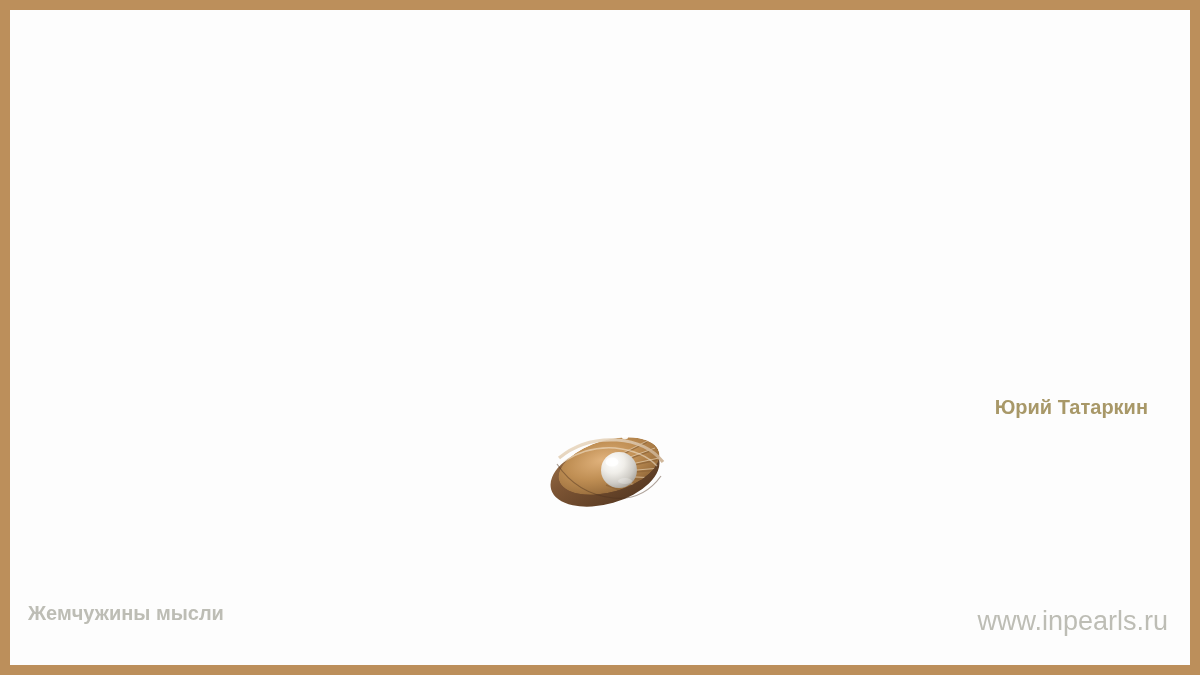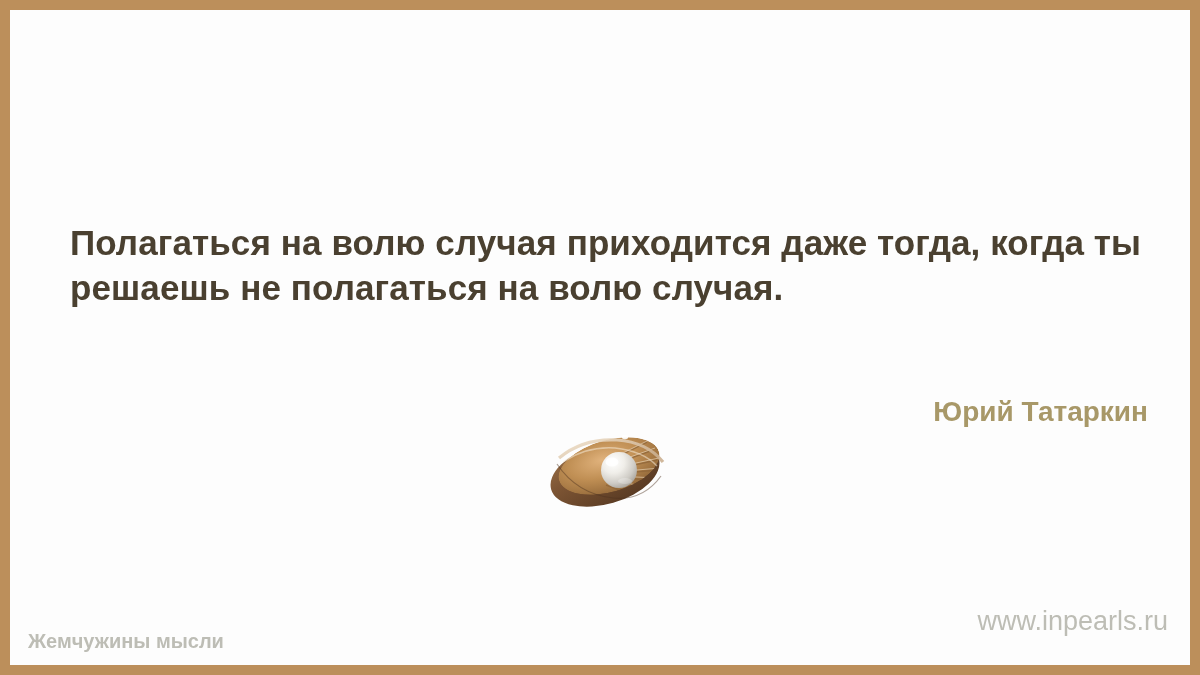--- a/index.html
+++ b/index.html
@@ -34,21 +34,21 @@
     line-height: 45px;
     color: #4a4030;
     letter-spacing: 0.1px;
     margin: 0;
   }
 
   .author {
     position: absolute;
     right: 42px;
     top: 386px;
-    font-size: 28px;
+    font-size: 20px;
     font-weight: bold;
     color: #a89868;
     text-align: right;
     white-space: nowrap;
   }
 
   .illustration {
     position: absolute;
     left: 533px;
     top: 418px;
@@ -58,44 +58,41 @@
 
   .illustration svg {
     display: block;
     width: 132px;
     height: 82px;
   }
 
   .footer-left {
     position: absolute;
     left: 18px;
-    bottom: 12px;
+    bottom: 40px;
     font-size: 20px;
     font-weight: bold;
     color: #bdbdb5;
     white-space: nowrap;
   }
 
   .footer-right {
     position: absolute;
     right: 22px;
     bottom: 28px;
     font-size: 27px;
     color: #bdbdb5;
     white-space: nowrap;
   }
 </style>
 </head>
 <body>
 
 <div class="page">
 
-  <div class="quote-block">
-    <p class="quote-text">Полагаться на волю случая приходится даже тогда, когда ты решаешь не полагаться на волю случая.</p>
-  </div>
 
   <div class="author">Юрий Татаркин</div>
 
   <div class="illustration">
     <svg viewBox="0 0 132 82" xmlns="http://www.w3.org/2000/svg" aria-hidden="true">
       <defs>
         <radialGradient id="innerGrad" cx="45%" cy="35%" r="75%">
           <stop offset="0%" stop-color="#e0b27c"></stop>
           <stop offset="45%" stop-color="#c08f54"></stop>
           <stop offset="100%" stop-color="#8a6134"></stop>

